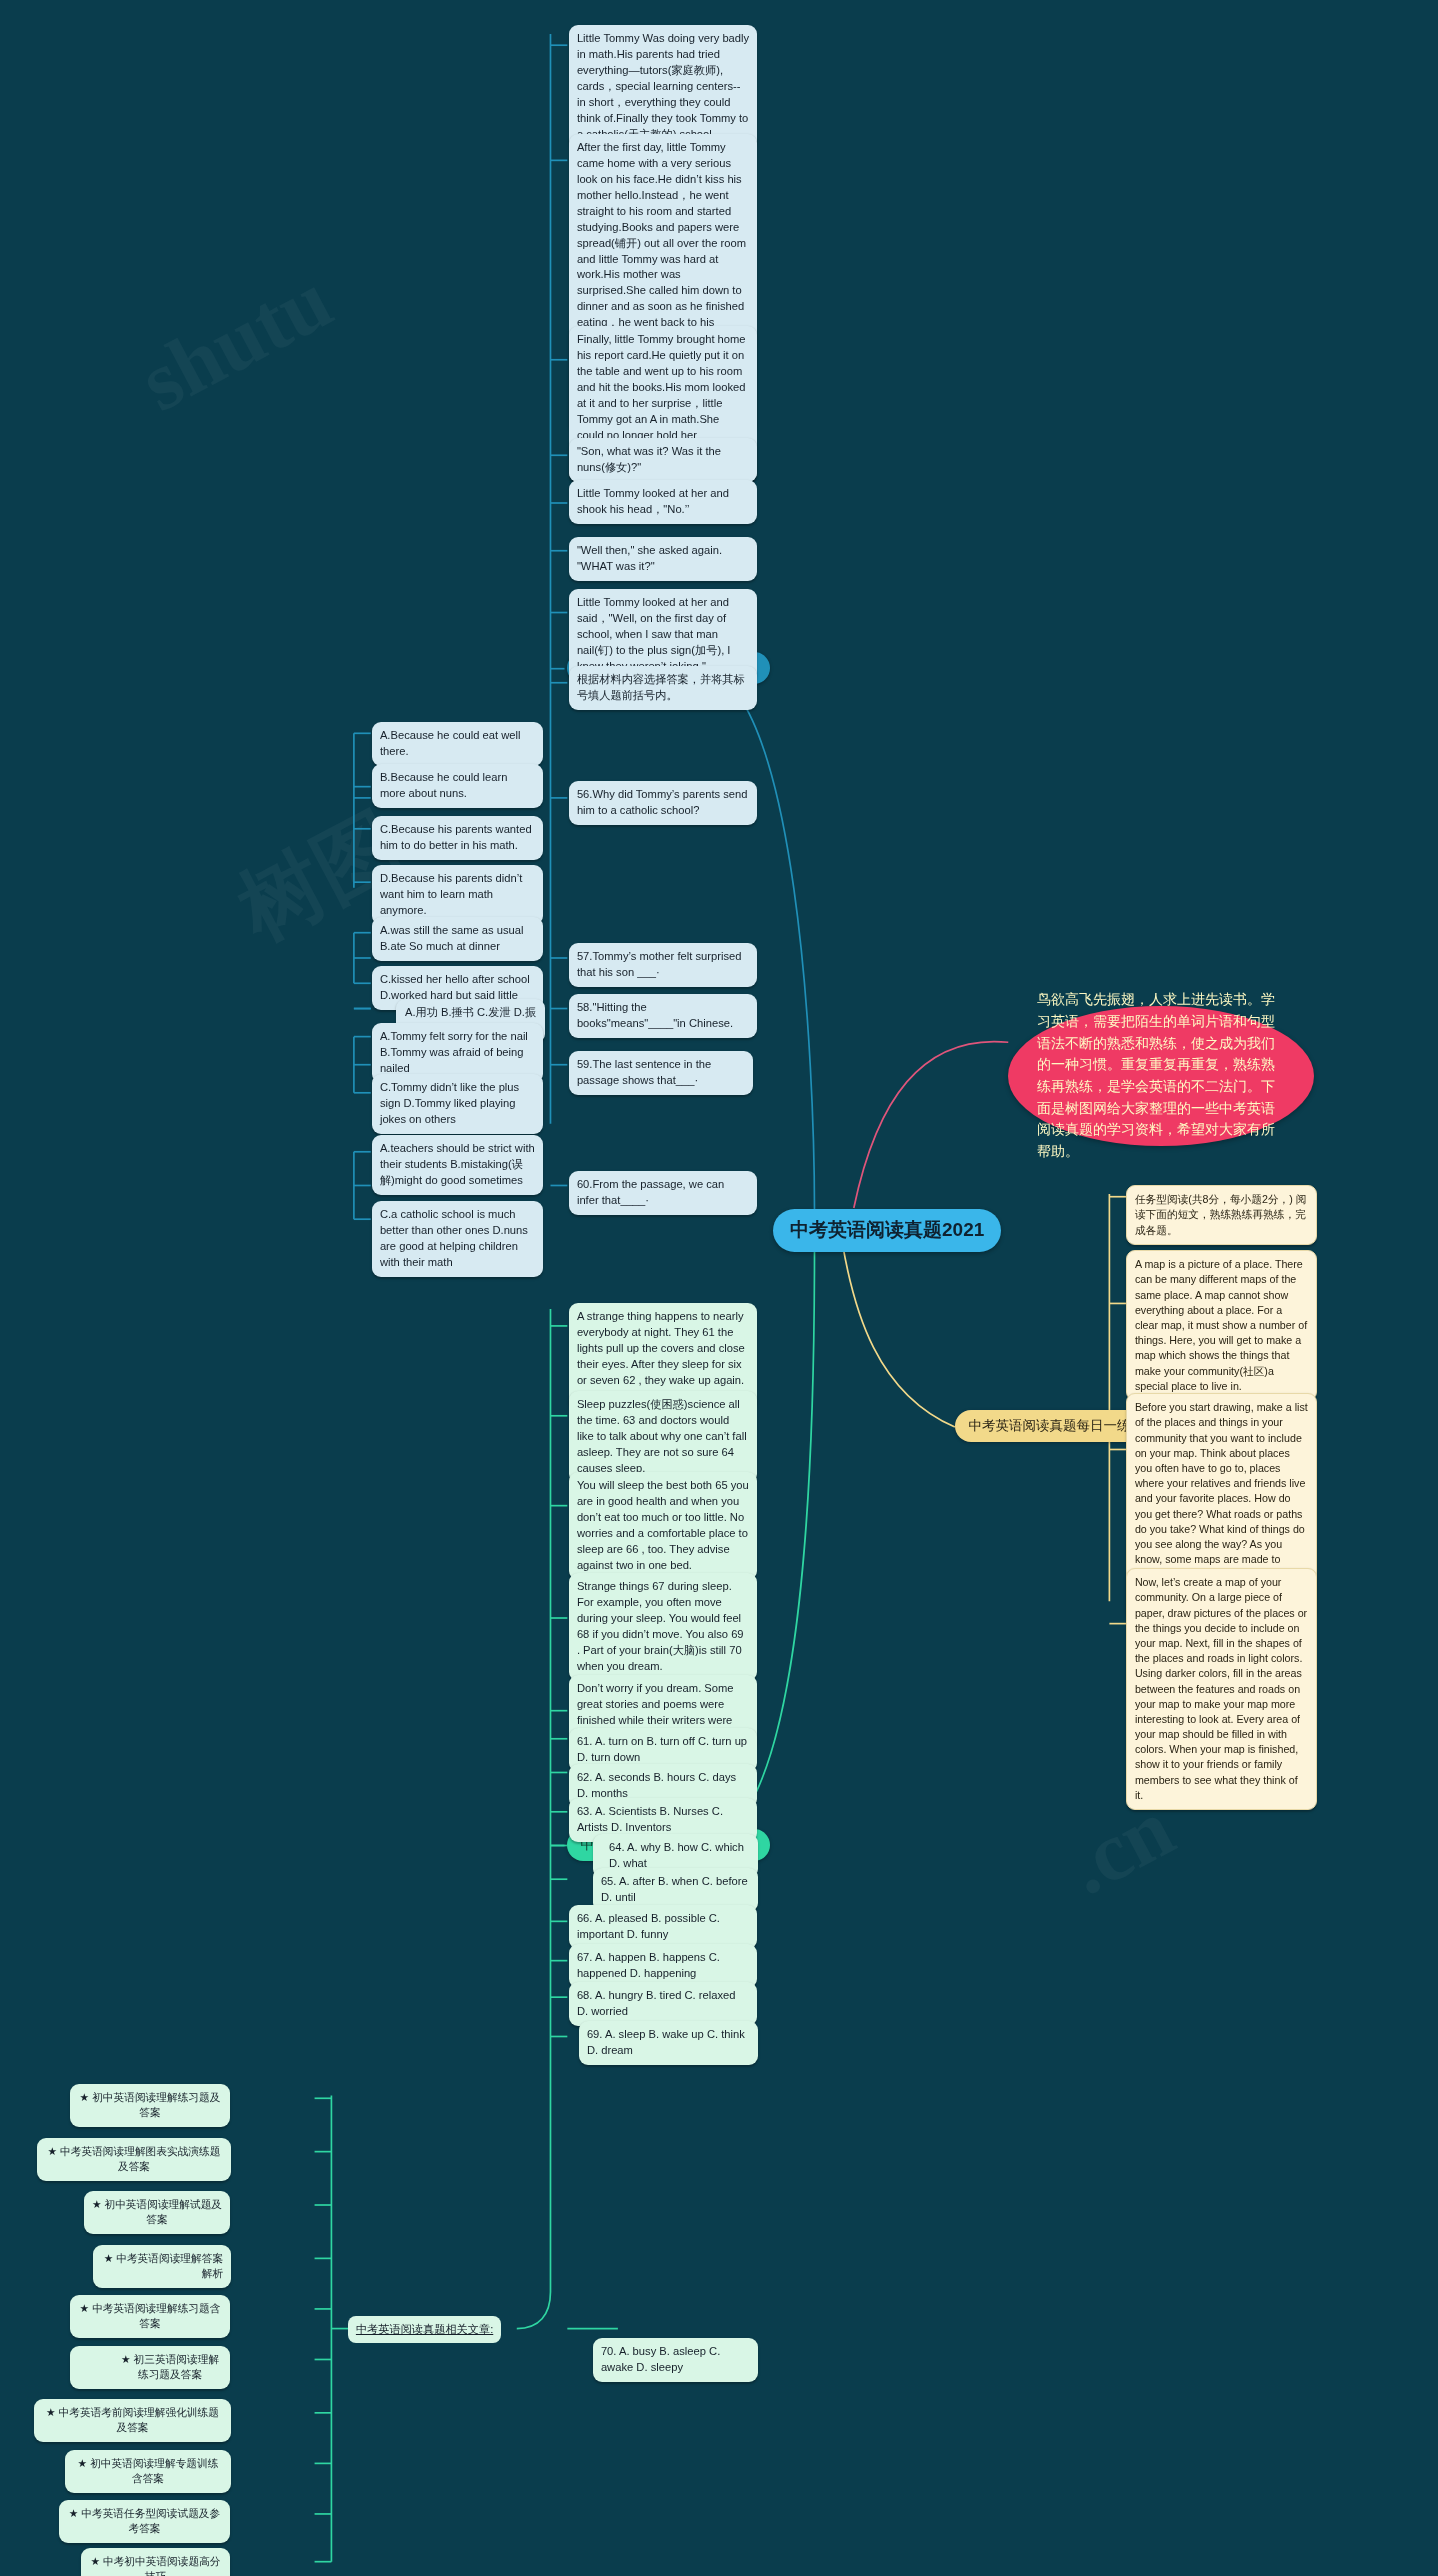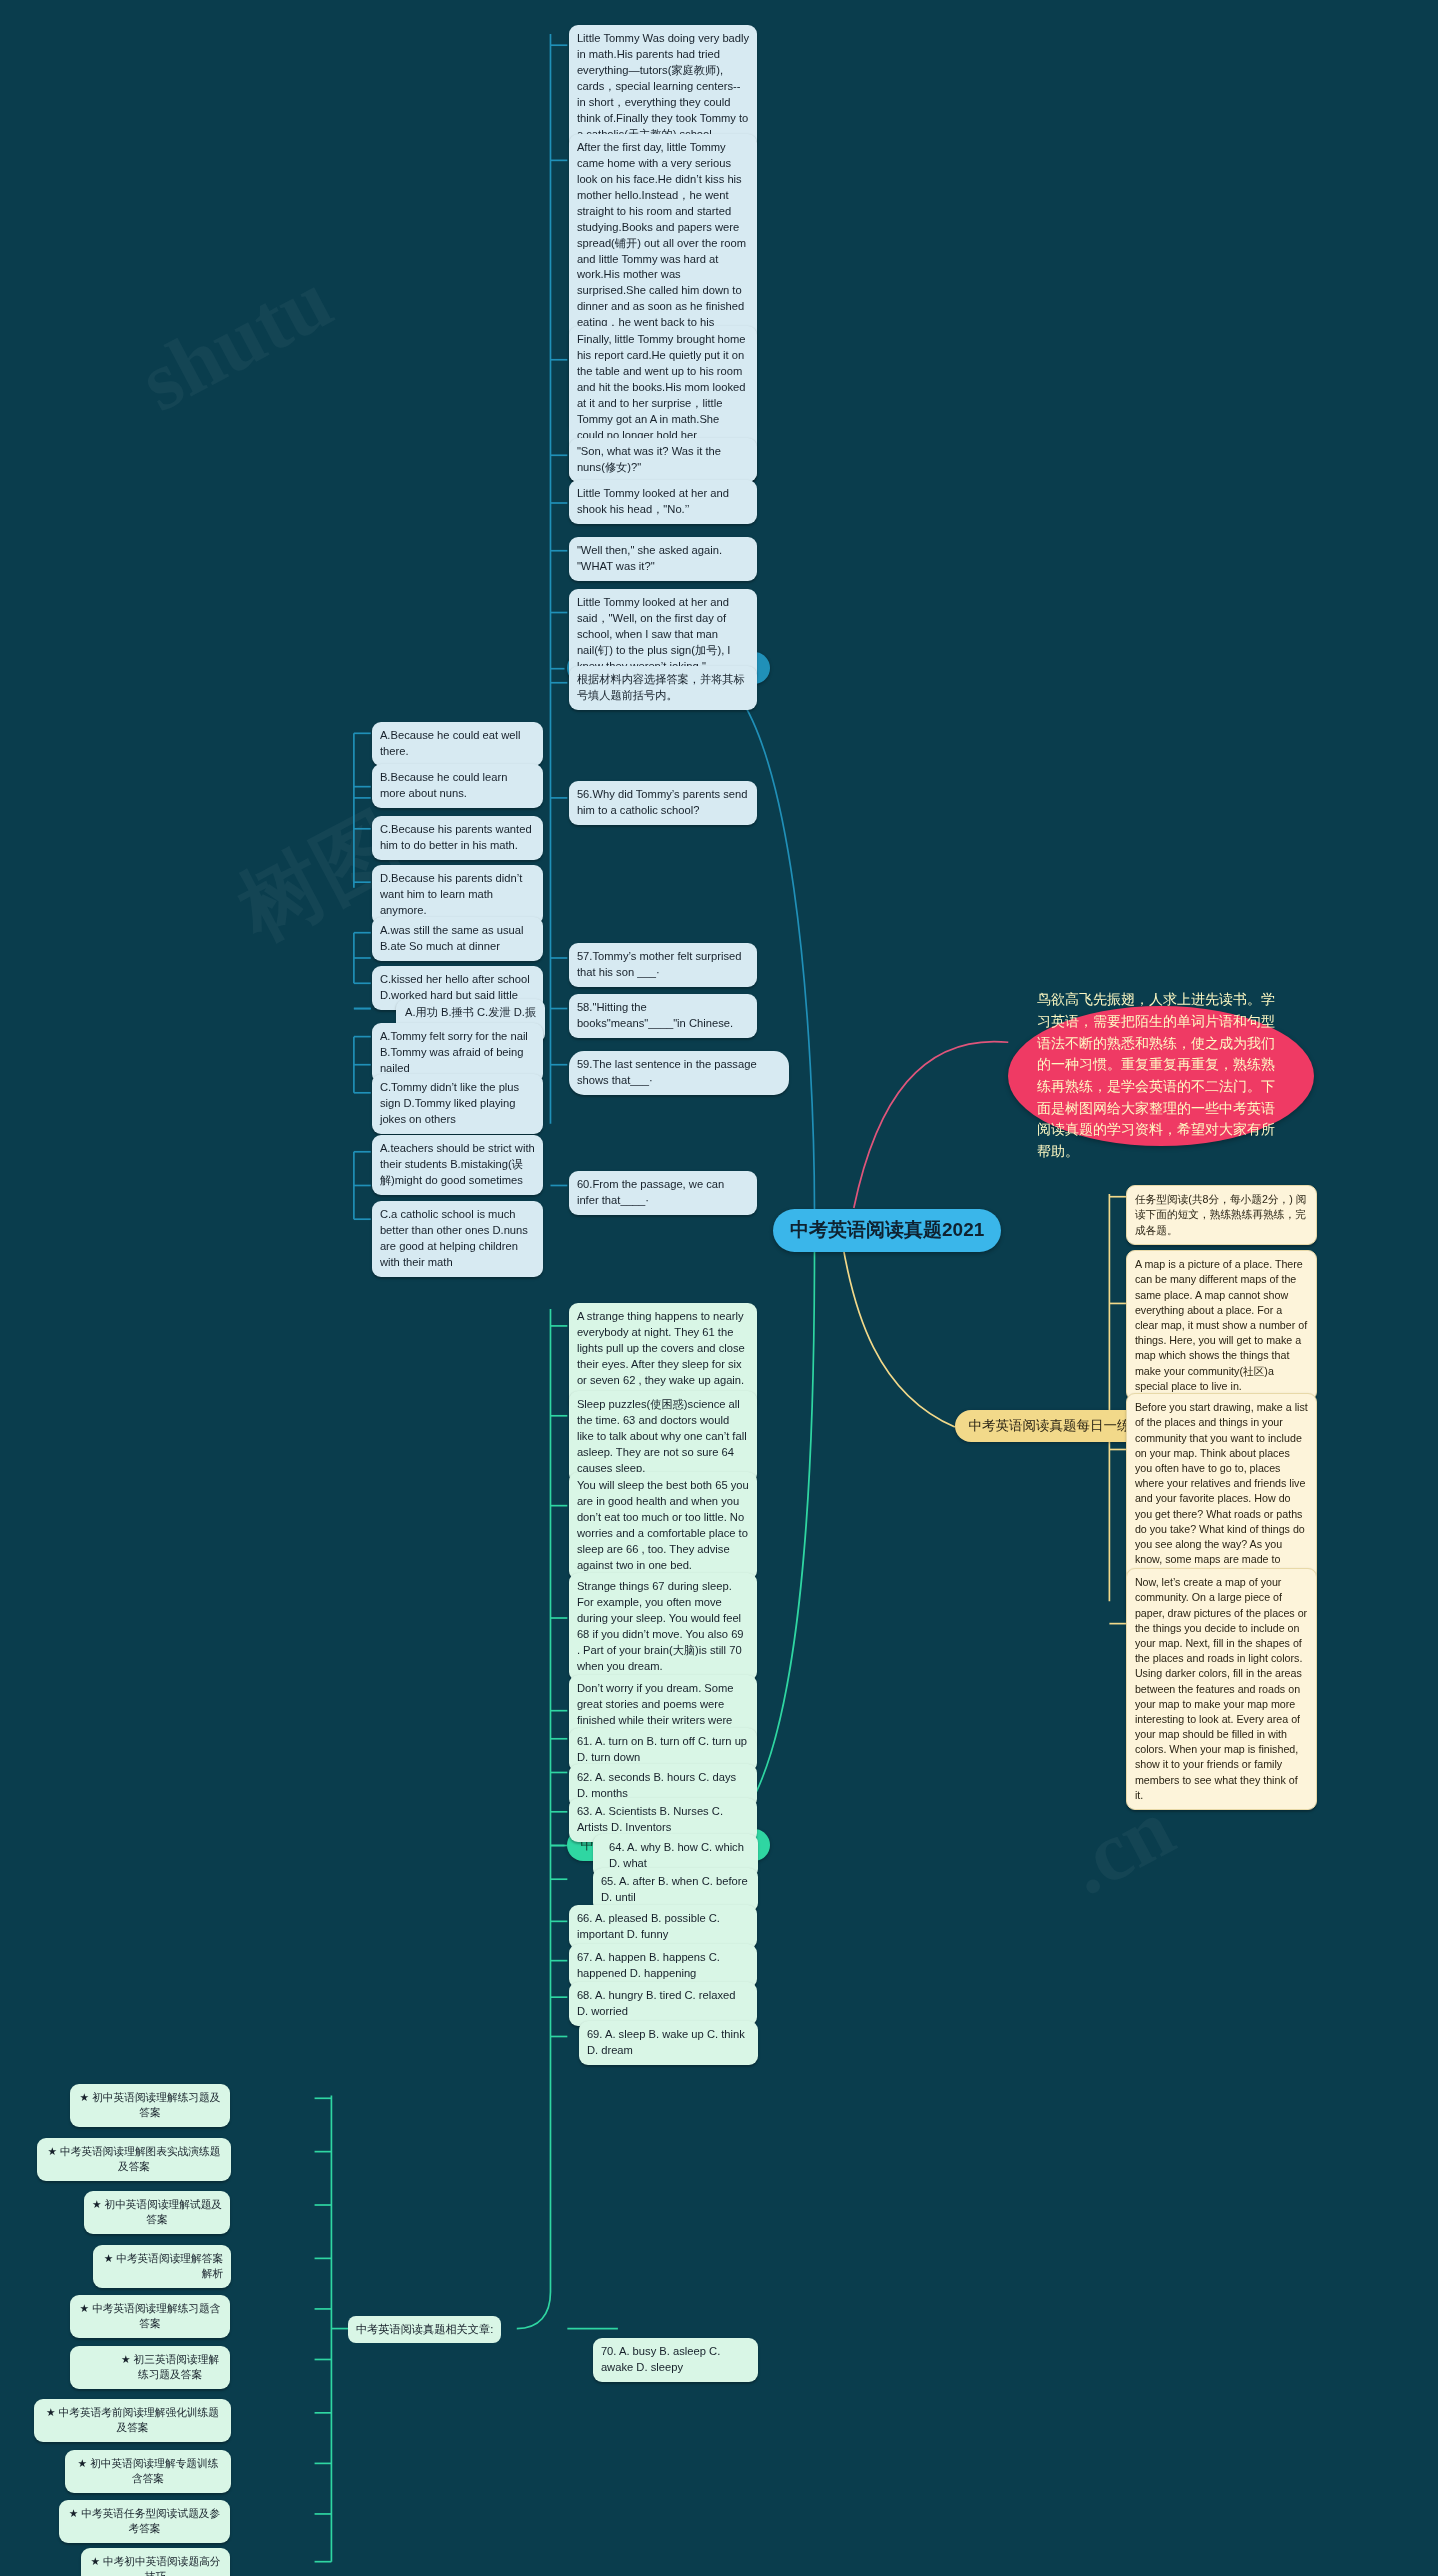--- a/index.html
+++ b/index.html
@@ -154,21 +154,21 @@
   <div class="node blue-leaf" style="left:372px;top:816px;width:171px;">C.Because his parents wanted him to do better in his math.</div>
   <div class="node blue-leaf" style="left:372px;top:865px;width:171px;">D.Because his parents didn’t want him to learn math anymore.</div>
 
   <div class="node blue-leaf" style="left:569px;top:943px;width:188px;">57.Tommy’s mother felt surprised that his son ___·</div>
   <div class="node blue-leaf" style="left:372px;top:917px;width:171px;">A.was still the same as usual B.ate So much at dinner</div>
   <div class="node blue-leaf" style="left:372px;top:966px;width:171px;">C.kissed her hello after school D.worked hard but said little</div>
 
   <div class="node blue-leaf" style="left:569px;top:994px;width:188px;">58."Hitting the books"means"____"in Chinese.</div>
   <div class="node blue-leaf" style="left:396px;top:999px;width:149px;text-align:center;">A.用功 B.捶书 C.发泄 D.振作</div>
 
-  <div class="node blue-leaf" style="left:569px;top:1051px;width:220px;border-radius:15px;">59.The last sentence in the passage shows that___·</div>
+  <div class="node blue-leaf" style="left:569px;top:1051px;width:184px;">59.The last sentence in the passage shows that___·</div>
   <div class="node blue-leaf" style="left:372px;top:1023px;width:171px;">A.Tommy felt sorry for the nail B.Tommy was afraid of being nailed</div>
   <div class="node blue-leaf" style="left:372px;top:1074px;width:171px;">C.Tommy didn’t like the plus sign D.Tommy liked playing jokes on others</div>
 
   <div class="node blue-leaf" style="left:569px;top:1171px;width:188px;">60.From the passage, we can infer that____·</div>
   <div class="node blue-leaf" style="left:372px;top:1135px;width:171px;">A.teachers should be strict with their students B.mistaking(误解)might do good sometimes</div>
   <div class="node blue-leaf" style="left:372px;top:1201px;width:171px;">C.a catholic school is much better than other ones D.nuns are good at helping children with their math</div>
 
   <div class="node yellow-leaf" style="left:1126px;top:1185px;width:191px;">任务型阅读(共8分，每小题2分，) 阅读下面的短文，熟练熟练再熟练，完成各题。</div>
   <div class="node yellow-leaf" style="left:1126px;top:1250px;width:191px;">A map is a picture of a place. There can be many different maps of the same place. A map cannot show everything about a place. For a clear map, it must show a number of things. Here, you will get to make a map which shows the things that make your community(社区)a special place to live in.</div>
   <div class="node yellow-leaf" style="left:1126px;top:1393px;width:191px;">Before you start drawing, make a list of the places and things in your community that you want to include on your map. Think about places you often have to go to, places where your relatives and friends live and your favorite places. How do you get there? What roads or paths do you take? What kind of things do you see along the way? As you know, some maps are made to show locations and other maps show you how to get there. They can also show the distances.</div>
@@ -184,21 +184,21 @@
   <div class="node green-leaf" style="left:569px;top:1764px;width:188px;">62. A. seconds B. hours C. days D. months</div>
   <div class="node green-leaf" style="left:569px;top:1798px;width:188px;">63. A. Scientists B. Nurses C. Artists D. Inventors</div>
   <div class="node green-leaf" style="left:593px;top:1834px;width:165px;padding-left:16px;">64. A. why B. how C. which D. what</div>
   <div class="node green-leaf" style="left:593px;top:1868px;width:165px;">65. A. after B. when C. before D. until</div>
   <div class="node green-leaf" style="left:569px;top:1905px;width:188px;">66. A. pleased B. possible C. important D. funny</div>
   <div class="node green-leaf" style="left:569px;top:1944px;width:188px;">67. A. happen B. happens C. happened D. happening</div>
   <div class="node green-leaf" style="left:569px;top:1982px;width:188px;">68. A. hungry B. tired C. relaxed D. worried</div>
   <div class="node green-leaf" style="left:579px;top:2021px;width:179px;">69. A. sleep B. wake up C. think D. dream</div>
   <div class="node green-leaf" style="left:593px;top:2316px;width:165px;margin-top:22px;">70. A. busy B. asleep C. awake D. sleepy</div>
 
-  <div class="node rel-title" style="left:348px;top:2316px;">中考英语阅读真题相关文章:</div>
+  <div class="node rel-title" style="left:348px;top:2316px;text-decoration:underline;">中考英语阅读真题相关文章:</div>
 
   <div class="node green-leaf" style="left:70px;top:2084px;width:160px;text-align:center;font-size:10.7px;">★ 初中英语阅读理解练习题及答案</div>
   <div class="node green-leaf" style="left:37px;top:2138px;width:194px;text-align:center;font-size:10.7px;">★ 中考英语阅读理解图表实战演练题及答案</div>
   <div class="node green-leaf" style="left:84px;top:2191px;width:146px;text-align:center;font-size:10.7px;">★ 初中英语阅读理解试题及答案</div>
   <div class="node green-leaf" style="left:93px;top:2245px;width:138px;text-align:right;font-size:10.7px;">★ 中考英语阅读理解答案解析</div>
   <div class="node green-leaf" style="left:70px;top:2295px;width:160px;text-align:center;font-size:10.7px;">★ 中考英语阅读理解练习题含答案</div>
   <div class="node green-leaf" style="left:70px;top:2346px;width:160px;text-align:center;font-size:10.7px;padding-left:48px;">★ 初三英语阅读理解练习题及答案</div>
   <div class="node green-leaf" style="left:34px;top:2399px;width:197px;text-align:center;font-size:10.7px;">★ 中考英语考前阅读理解强化训练题及答案</div>
   <div class="node green-leaf" style="left:65px;top:2450px;width:166px;text-align:center;font-size:10.7px;">★ 初中英语阅读理解专题训练含答案</div>
   <div class="node green-leaf" style="left:59px;top:2500px;width:171px;text-align:center;font-size:10.7px;">★ 中考英语任务型阅读试题及参考答案</div>

